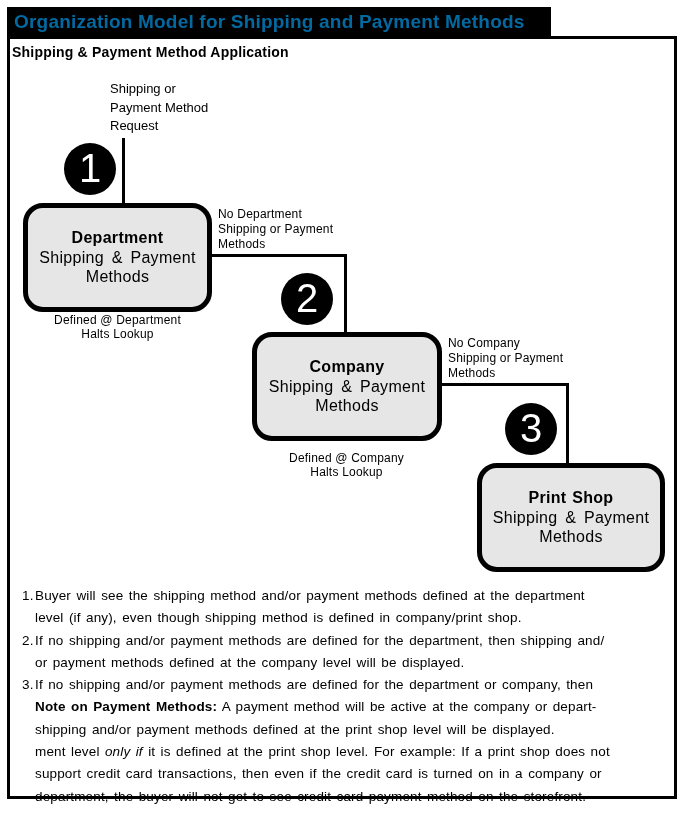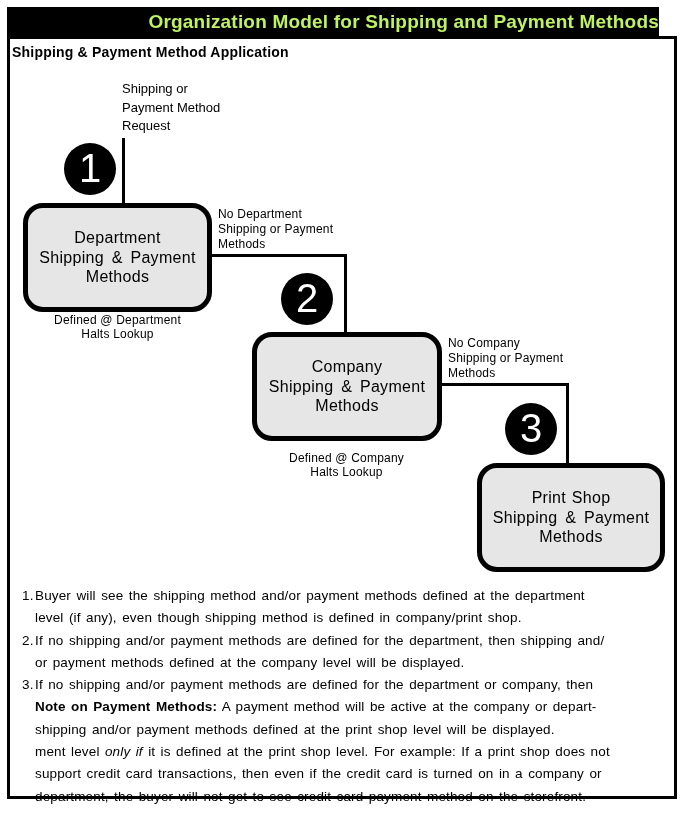--- a/index.html
+++ b/index.html
@@ -3,25 +3,24 @@
 <meta charset="utf-8">
 <style>
   * { margin:0; padding:0; box-sizing:border-box; }
   html,body { background:#ffffff; }
   #page {
     position:relative; width:684px; height:813px; background:#ffffff;
     font-family:"Liberation Sans", sans-serif; color:#000000; overflow:hidden;
   }
   
   .titlebar {
-    position:absolute; left:7px; top:7px; width:652px; height:29px;
-    background:#000000; color:#bef264;
+    position:absolute; left:7px; top:7px; width:544px; height:29px;
+    background:#000000; color:#0369a1;
     font-size:19px; font-weight:bold; line-height:29px; padding-left:7px;
     letter-spacing:0.2px;
-    text-align:right;
   }
   
   .frame {
     position:absolute; left:7px; top:36px; width:670px; height:763px;
     border:3px solid #000000; background:#ffffff;
   }
   .subtitle {
     position:absolute; left:12px; top:44px;
     font-size:14px; font-weight:bold; letter-spacing:0.2px;
   }
@@ -34,21 +33,21 @@
     font-size:40px; line-height:50px; font-weight:normal;
   }
   
   .node {
     position:absolute; width:189px; height:109px;
     background:#e6e6e6; border:5px solid #000000; border-radius:20px;
     display:flex; flex-direction:column; justify-content:center; align-items:center;
     text-align:center; font-size:16px; line-height:19.5px;
     letter-spacing:0.3px; word-spacing:3px;
   }
-  .node .nt { font-weight:normal; word-spacing:1px; }
+  .node .nt { font-weight:bold; word-spacing:1px; }
   
   .lbl { position:absolute; font-size:13px; line-height:18.5px; }
   .edge-lbl { position:absolute; font-size:12px; line-height:15.2px; letter-spacing:0.2px; }
   .footnote {
     position:absolute; width:189px; text-align:center;
     font-size:12px; line-height:13.8px; letter-spacing:0.2px;
   }
   
   .notes {
     position:absolute; left:22px; top:585px; width:648px;
@@ -66,21 +65,21 @@
 <div id="page">
 
   <div class="frame"></div>
 
   <div class="titlebar">
     <span>Organization Model for Shipping and Payment Methods</span>
   </div>
 
   <div class="subtitle">Shipping &amp; Payment Method Application</div>
 
-  <div class="lbl" style="left:122px; top:80px;">
+  <div class="lbl" style="left:110px; top:80px;">
     <div>Shipping or</div>
     <div>Payment Method</div>
     <div>Request</div>
   </div>
 
   <div class="vline" style="left:122px; top:138px; width:3px; height:68px;"></div>
 
   <div class="stepnum" style="left:64px; top:143px;">
     <span>1</span>
   </div>

